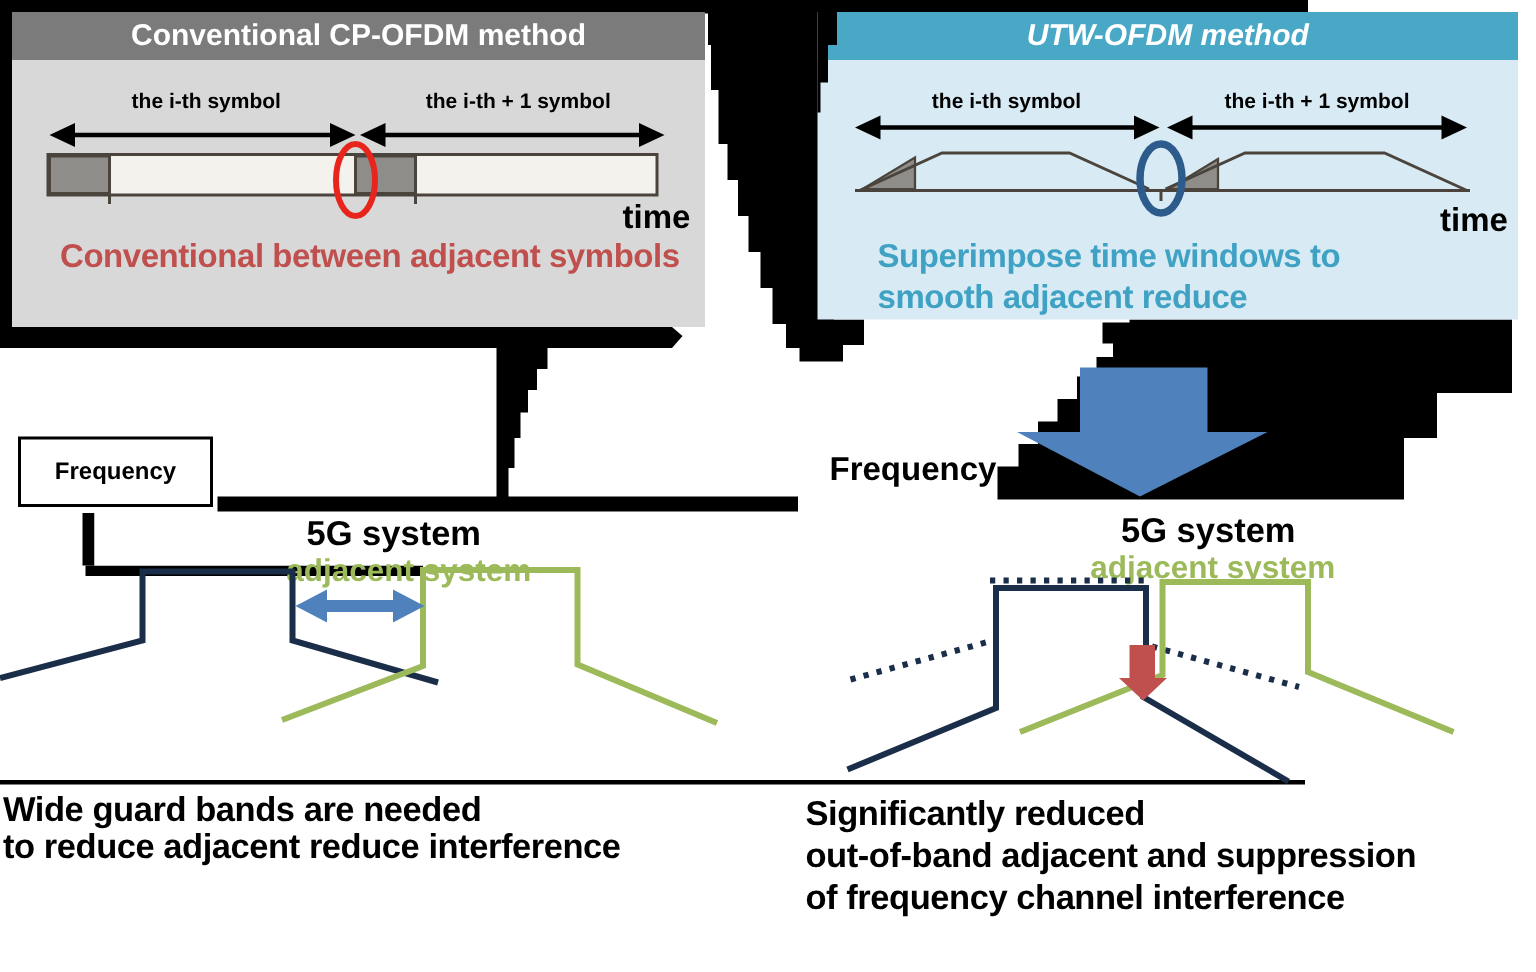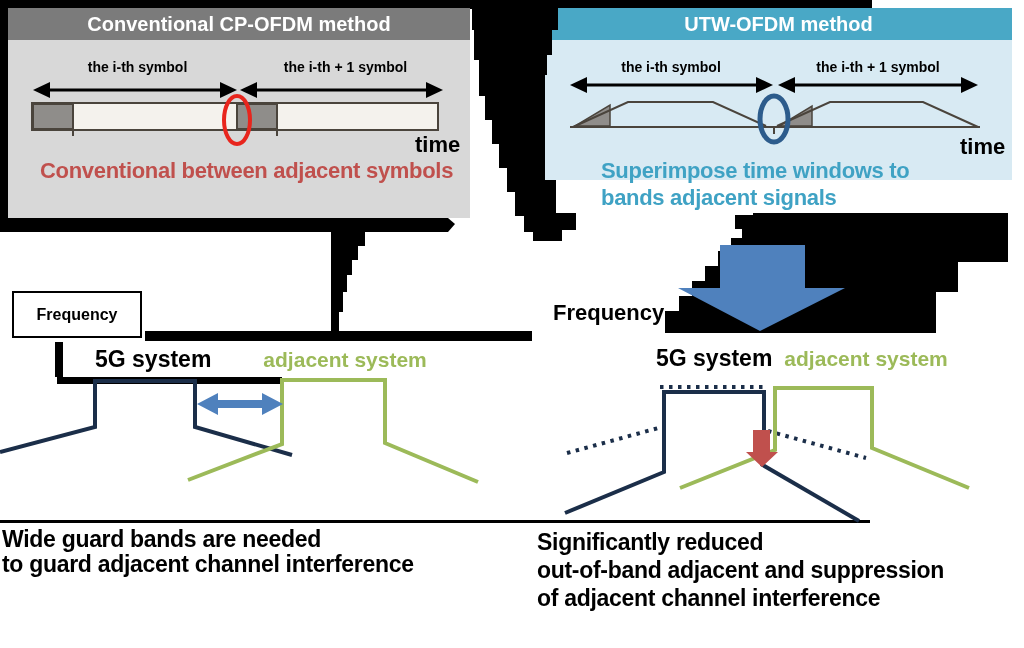--- a/index.html
+++ b/index.html
@@ -5,33 +5,33 @@
   html,body{margin:0;padding:0;background:#fff;}
   .stage{position:relative;width:1024px;height:648px;background:#fff;overflow:hidden;
          font-family:"Liberation Sans","DejaVu Sans",sans-serif;font-weight:700;color:#000;}
   .abs{position:absolute;}
   svg{display:block;}
   .artifacts{left:0;top:0;z-index:0;pointer-events:none;}
   .panel{z-index:10;}
   .panel-header{display:flex;align-items:center;justify-content:center;color:#fff;font-size:20px;}
   .lp{left:8px;top:8px;width:462px;height:210px;background:var(--gray_panel);}
   .lp .panel-header{height:32px;background:var(--gray_header);}
-  .rp{left:545px;top:8px;width:467px;height:172px;background:var(--blue_panel);}
+  .rp{left:545px;top:8px;width:467px;height:205px;background:var(--blue_panel);font-style:italic;}
   .rp .panel-header{height:32px;background:var(--teal_header);}
   .whitebox{background:#fff;z-index:12;}
   .overlay{left:0;top:0;z-index:15;pointer-events:none;}
   .txt{z-index:20;white-space:nowrap;}
   .sym-label{font-size:14px;text-align:center;}
   .time-label{font-size:22px;}
   .caption-red{font-size:22px;color:var(--red_text);letter-spacing:-0.3px;}
-  .caption-teal{font-size:22px;color:var(--teal_text);line-height:27px;letter-spacing:-0.3px;margin-left:16px;}
+  .caption-teal{font-size:22px;color:var(--teal_text);line-height:27px;letter-spacing:-0.3px;}
   .freq-label{font-size:22px;}
   .freq-box{left:12px;top:291px;width:126px;height:43px;border:2px solid #000;
             display:flex;align-items:center;justify-content:center;}
-  .strip{display:flex;align-items:center;font-size:23px;}
+  .strip{display:flex;align-items:center;font-size:23px;flex-direction:column;}
   .sys-label{color:#000;}
   .adj-label{color:var(--green);font-size:21px;}
   .note{font-size:23px;line-height:25px;letter-spacing:-0.3px;}
   .note div{white-space:nowrap;}
   .note-right{line-height:28px;}
   .stroke-navy{stroke:var(--navy);stroke-width:4;fill:none;}
   .stroke-navy-dot{stroke:var(--navy);stroke-width:4;fill:none;stroke-dasharray:3.5 5.5;}
   .stroke-green{stroke:var(--green);stroke-width:4;fill:none;}
   .stroke-dark{stroke:var(--line_dark);stroke-width:2;fill:none;}
   .fill-black{fill:#000;}
@@ -136,26 +136,26 @@
   <div class="abs txt sym-label" style="left:40px;top:59px;width:195px;">the i-th symbol</div>
   <div class="abs txt sym-label" style="left:248px;top:59px;width:195px;">the i-th + 1 symbol</div>
   <div class="abs txt time-label" style="left:415px;top:132px;">time</div>
   <div class="abs txt caption-red" style="left:40px;top:158px;">Conventional between adjacent symbols</div>
 
   <div class="abs txt sym-label" style="left:585px;top:59px;width:172px;">the i-th symbol</div>
   <div class="abs txt sym-label" style="left:788px;top:59px;width:180px;">the i-th + 1 symbol</div>
   <div class="abs txt time-label" style="left:960px;top:134px;">time</div>
   <div class="abs txt caption-teal" style="left:585px;top:157px;">
     <div>Superimpose time windows to</div>
-    <div>bands adjacent signals</div>
+    <div>smooth adjacent reduce</div>
   </div>
 
   <div class="abs txt note" style="left:2px;top:527px;">
     <div>Wide guard bands are needed</div>
-    <div>to guard adjacent channel interference</div>
+    <div>to reduce adjacent reduce interference</div>
   </div>
   <div class="abs txt note note-right" style="left:537px;top:528px;">
     <div>Significantly reduced</div>
     <div>out-of-band adjacent and suppression</div>
-    <div>of adjacent channel interference</div>
+    <div>of frequency channel interference</div>
   </div>
 
 </div>
 
 </body></html>

